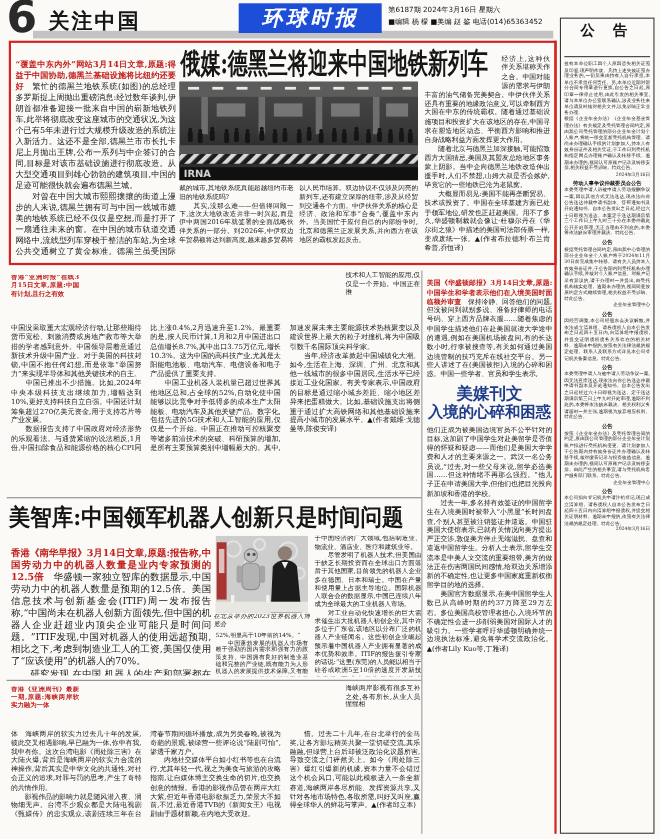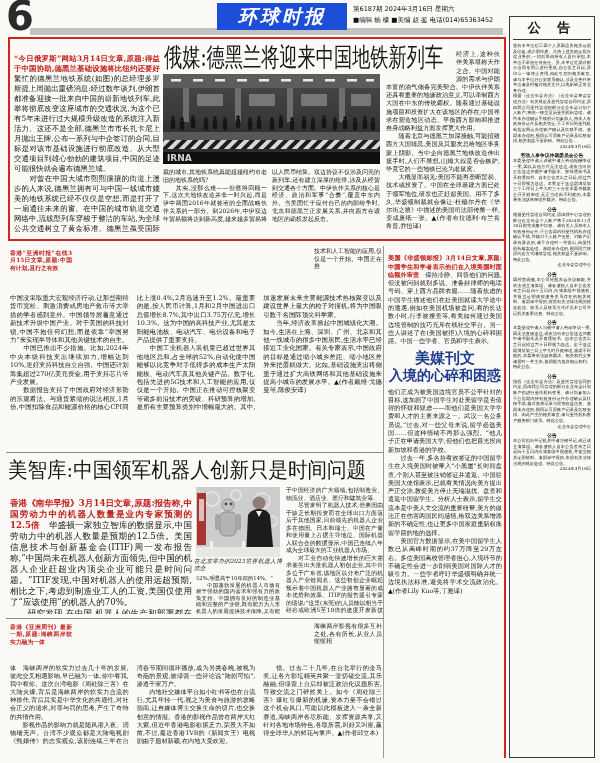--- a/index.html
+++ b/index.html
@@ -3,21 +3,21 @@
 <meta charset="utf-8">
 <style>
   html,body{margin:0;padding:0;background:#e8e6e2;}
   .page{position:relative;width:600px;height:763px;background:#fbfaf7;overflow:hidden;
         font-family:"DejaVu Serif",serif;color:#161616;}
   .abs{position:absolute;}
   .sans{font-family:"DejaVu Sans",sans-serif;}
   .jt{text-align:justify;white-space:pre-line;overflow:hidden;}
   .red{color:#c2201d;font-weight:bold;}
   .blue{color:#1f3d8c;}
-  .hl{font-weight:normal;white-space:nowrap;}
+  .hl{font-weight:bold;white-space:nowrap;}
   .hl span{display:inline-block;transform-origin:left top;}
   
   .pagenum{left:6px;top:-4px;font-size:40px;font-weight:bold;color:#2a2a2a;line-height:40px;}
   .secttl{left:44px;top:6px;font-size:19px;font-weight:bold;letter-spacing:2px;}
   .graybar{left:30px;top:28px;width:473px;height:7px;background:#c3c3c3;}
   .masthead{left:217px;top:3px;width:130px;height:27px;background:#1d4ed8;color:#fff;
             display:flex;align-items:center;justify-content:center;font-size:19px;font-weight:bold;
             font-style:italic;letter-spacing:3px;}
   .issue{left:353px;top:5px;width:150px;font-size:6.5px;color:#111;}
   .staff{left:353px;top:16px;width:150px;font-size:6.5px;color:#111;}
@@ -60,40 +60,41 @@
   .a4-body{left:10px;top:664px;width:372px;height:96px;font-size:6.2px;line-height:8.1px;
            column-count:3;column-gap:8px;}
   
   .a5{left:388px;top:246px;width:114px;height:514px;font-size:6.2px;line-height:8.3px;}
   .a5 .kicker{text-align:center;font-weight:bold;font-size:15px;line-height:13px;margin:6px 0 2px;}
   .a5 .h2l{text-align:center;font-weight:bold;font-size:14px;line-height:17px;white-space:nowrap;}
   
   .nb{left:509px;top:16px;width:86px;height:742px;border:1px solid #3a3a3a;background:#fbfaf7;
       padding:2px 3px;box-sizing:border-box;overflow:hidden;}
   .nb-title{text-align:center;font-size:13px;font-weight:bold;letter-spacing:6px;
-            border-bottom:1px solid #3a3a3a;padding-bottom:2px;margin-bottom:3px;}
+            border-bottom:1px solid #3a3a3a;padding-bottom:14px;margin-bottom:3px;}
   .nb-h{font-size:4.8px;font-weight:bold;text-align:center;margin-top:3px;line-height:6px;}
   .nb-b{font-size:4.2px;line-height:5.6px;text-align:justify;white-space:pre-line;color:#1c1c1c;}
   .nb-d{font-size:4.2px;line-height:5.6px;text-align:right;color:#1c1c1c;}
 </style>
 </head>
 <body>
 
 <div class="page">
 
   <div class="abs graybar"></div>
   <div class="abs pagenum sans">6</div>
+  <div class="abs secttl sans">关注中国</div>
   <div class="abs masthead">环球时报</div>
   <div class="abs issue sans">第6187期  2024年3月16日  星期六</div>
   <div class="abs staff sans">■编辑 杨 檬 ■美编 赵 鉴 电话(014)65363452</div>
 
   <div class="abs redbox"></div>
 
   <div class="abs a1-left jt">
-    <span class="red">“今日俄罗斯”网站3月14日文章,原题:得益于中国协助,德黑兰基础设施将比纽约还要好　</span><span>繁忙的德黑兰地铁系统(如图)的总经理多罗斯提上周抛出重磅消息:经过数年谈判,伊朗首都准备迎接一批来自中国的崭新地铁列车,此举将彻底改变这座城市的交通状况,为这个已有5年未进行过大规模升级改造的系统注入新活力。这还不是全部,德黑兰市市长扎卡尼上月抛出王牌,公布一系列与中企签订的合同,目标是对该市基础设施进行彻底改造。从大型交通项目到雄心勃勃的建筑项目,中国的足迹可能很快就会遍布德黑兰城。
+    <span class="red">“覆盖中东内外”网站3月14日文章,原题:得益于中国协助,德黑兰基础设施将比纽约还要好　</span><span>繁忙的德黑兰地铁系统(如图)的总经理多罗斯提上周抛出重磅消息:经过数年谈判,伊朗首都准备迎接一批来自中国的崭新地铁列车,此举将彻底改变这座城市的交通状况,为这个已有5年未进行过大规模升级改造的系统注入新活力。这还不是全部,德黑兰市市长扎卡尼上月抛出王牌,公布一系列与中企签订的合同,目标是对该市基础设施进行彻底改造。从大型交通项目到雄心勃勃的建筑项目,中国的足迹可能很快就会遍布德黑兰城。
 　　对曾在中国大城市熙熙攘攘的街道上漫步的人来说,德黑兰拥有可与中国一线城市媲美的地铁系统已经不仅仅是空想,而是打开了一扇通往未来的窗。在中国的城市轨道交通网络中,流线型列车穿梭于整洁的车站,为全球公共交通树立了黄金标准。德黑兰虽受国际制</span>
   </div>
 
   <div class="abs a1-hl hl">
     <span>俄媒:德黑兰将迎来中国地铁新列车</span>
   </div>
 
   <svg class="abs a1-photo" width="217" height="90" viewBox="0 0 217 90">
     <defs>
       <linearGradient id="bgph" x1="0" y1="0" x2="0" y2="1">

